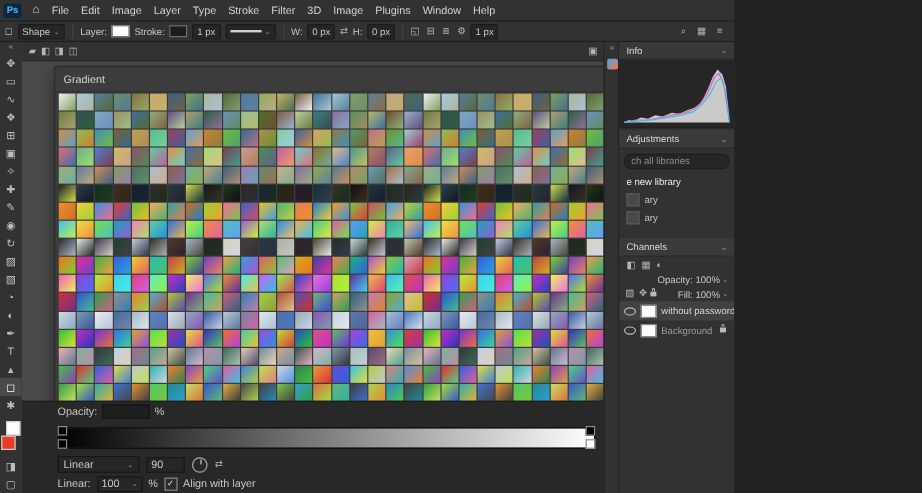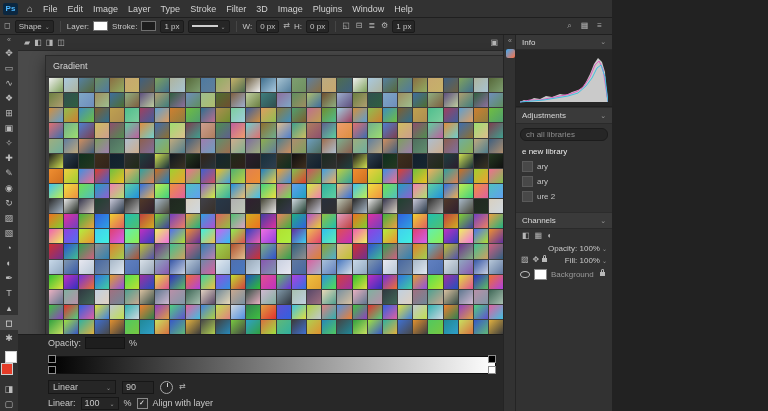--- a/index.html
+++ b/index.html
@@ -1018,24 +1018,20 @@
     <div class="libcreate">e new library</div>
     <div>
         <div class="libitem">
           <span class="libthumb"></span>
           <span>ary</span>
         </div>
         <div class="libitem">
           <span class="libthumb"></span>
           <span>ary</span>
         </div>
-        <div class="libitem">
-          <span class="libthumb"></span>
-          <span>ure 2</span>
-        </div>
       </div>
 
     <div class="sechead" style="margin-top:8px">
       <span>Channels</span>
       <span class="chev">⌄</span>
     </div>
 
     <div class="layersicons">
         <span class="gicon">◧</span>
         <span class="gicon">▦</span>
@@ -1052,20 +1048,25 @@
           <span class="gicon">▨</span>
           <span class="gicon">✥</span>
         </span>
       <span class="lock"></span>
       <span class="right">
         <span>Fill: 100%</span>
         <span class="caret">⌄</span>
       </span>
     </div>
 
+    <div class="layer selected">
+      <span class="eye"></span>
+      <span class="lthumb"></span>
+      <span>without password</span>
+    </div>
     <div class="layer">
       <span class="eye"></span>
       <span class="lthumb"></span>
       <span class="dim">Background</span>
       <span class="lock"></span>
     </div>
   </div>
 
 </div>
 

